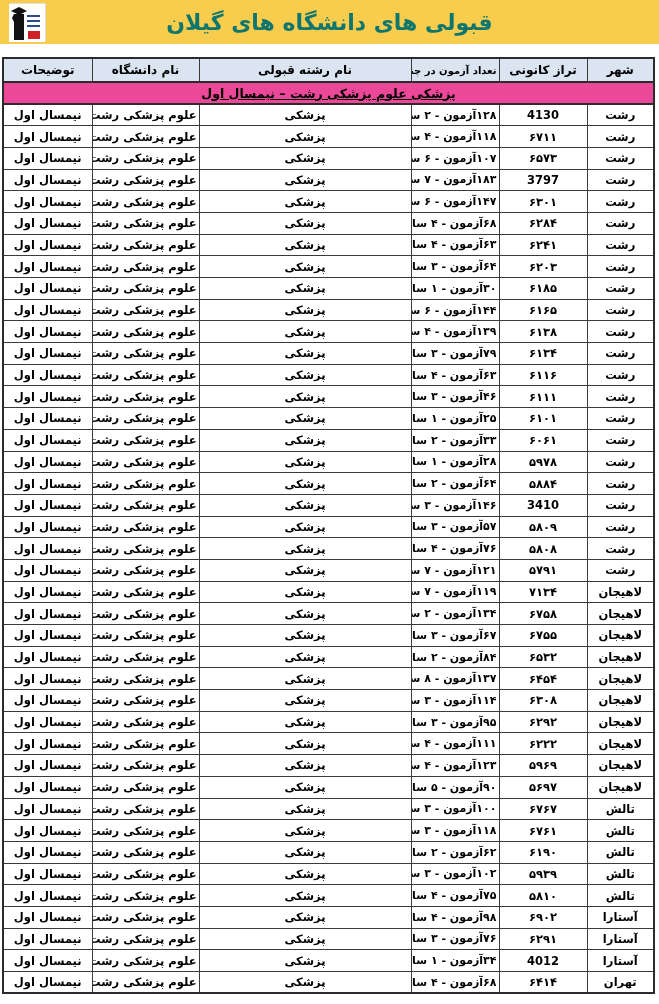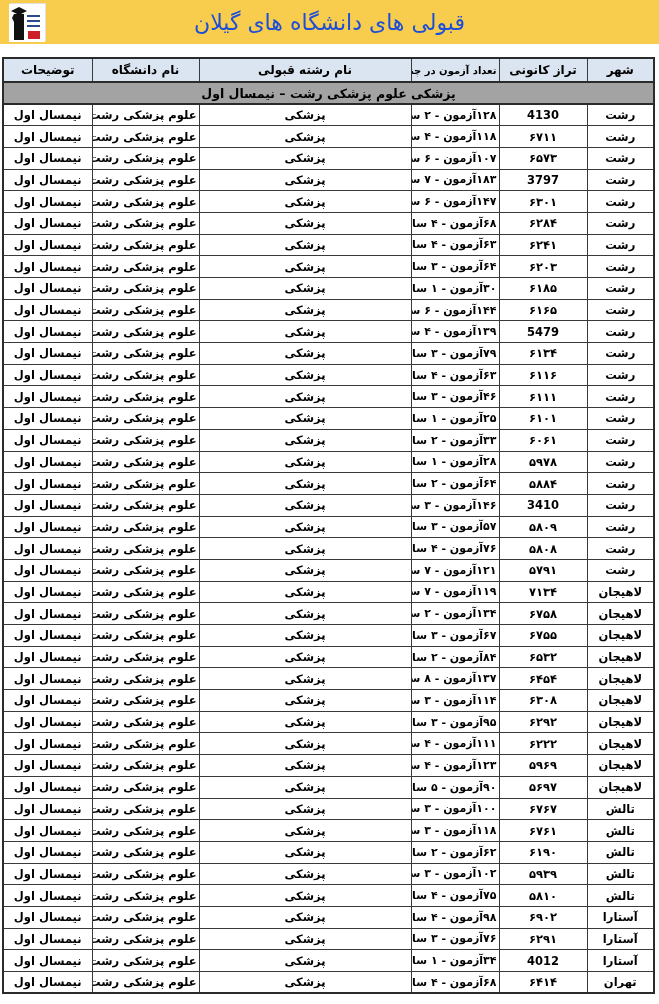--- a/index.html
+++ b/index.html
@@ -12,22 +12,22 @@
   .topbar {
     height: 44px;
     background: #F8CD4E;
     position: relative;
     display: flex;
     align-items: center;
     justify-content: center;
   }
   .topbar .title {
     font-size: 22px;
-    font-weight: normal;
-    color: #1d4ed8;
+    font-weight: bold;
+    color: #0f766e;
     letter-spacing: 0;
   }
   .logo {
     position: absolute;
     left: 10px;
     top: 3px;
     width: 36px;
     height: 38px;
     background: #ffffff;
     border: 1px solid #e0e0e0;
@@ -49,25 +49,26 @@
     overflow: hidden;
     padding: 0 2px;
   }
   .adm thead th {
     background: #DBE5F1;
     height: 24px;
     font-size: 12px;
   }
   .adm thead th.small-head { font-size: 10px; }
   .adm tr.section-row td {
-    background: #a3a3a3;
+    background: #ec4899;
     height: 22px;
     font-size: 12.5px;
     border-bottom: 2px solid #2b2b2b;
     border-top: 2px solid #2b2b2b;
+    text-decoration: underline;
   }
   .adm tbody td {
     height: 21.7px;
     font-size: 11.5px;
     background: #ffffff;
   }
   .adm tbody td.c-exams { font-size: 11px; }
 </style>
 </head>
 <body>
@@ -187,21 +188,21 @@
       <tr>
         <td class="c-city">رشت</td>
         <td class="c-score">۶۱۶۵</td>
         <td class="c-exams">۱۴۴آزمون - ۶ سال</td>
         <td class="c-major">پزشکی</td>
         <td class="c-university">علوم پزشکی رشت</td>
         <td class="c-note">نیمسال اول</td>
       </tr>
       <tr>
         <td class="c-city">رشت</td>
-        <td class="c-score">5479</td>
+        <td class="c-score">۶۱۳۸</td>
         <td class="c-exams">۱۳۹آزمون - ۴ سال</td>
         <td class="c-major">پزشکی</td>
         <td class="c-university">علوم پزشکی رشت</td>
         <td class="c-note">نیمسال اول</td>
       </tr>
       <tr>
         <td class="c-city">رشت</td>
         <td class="c-score">۶۱۳۴</td>
         <td class="c-exams">۷۹آزمون - ۳ سال</td>
         <td class="c-major">پزشکی</td>

